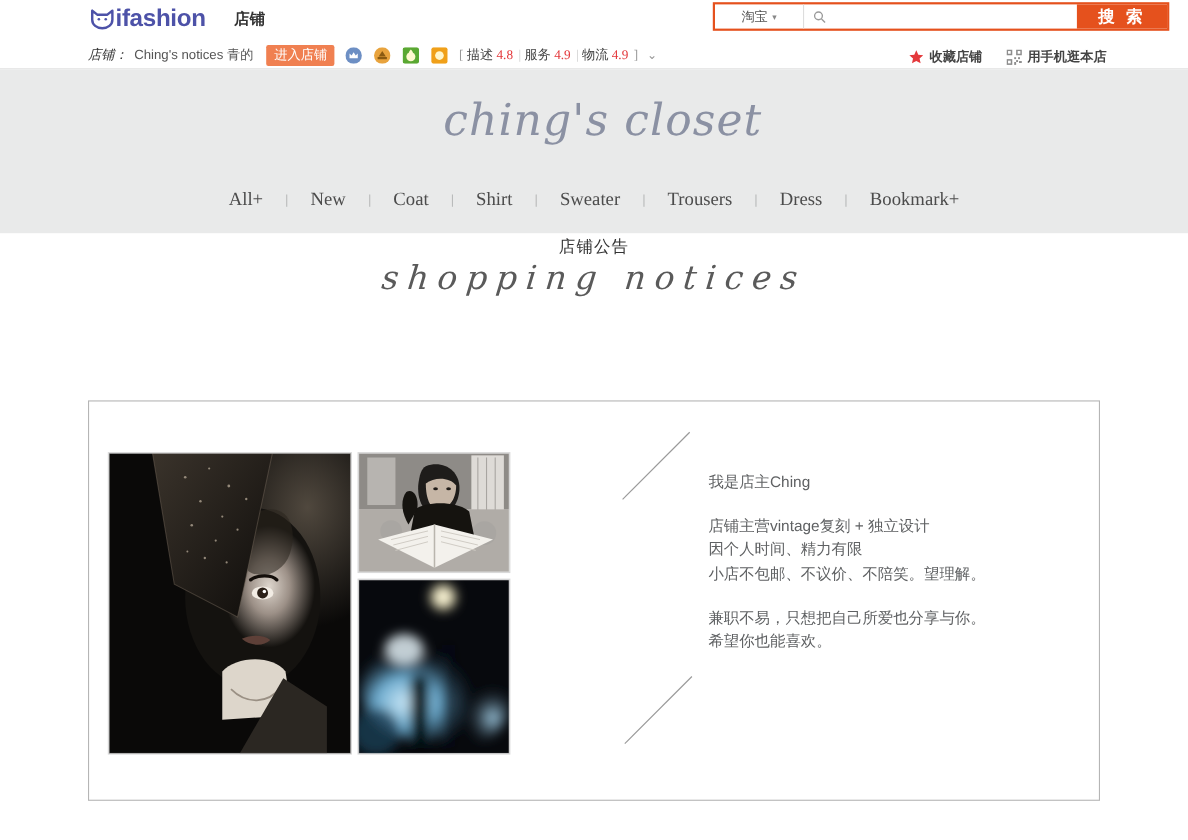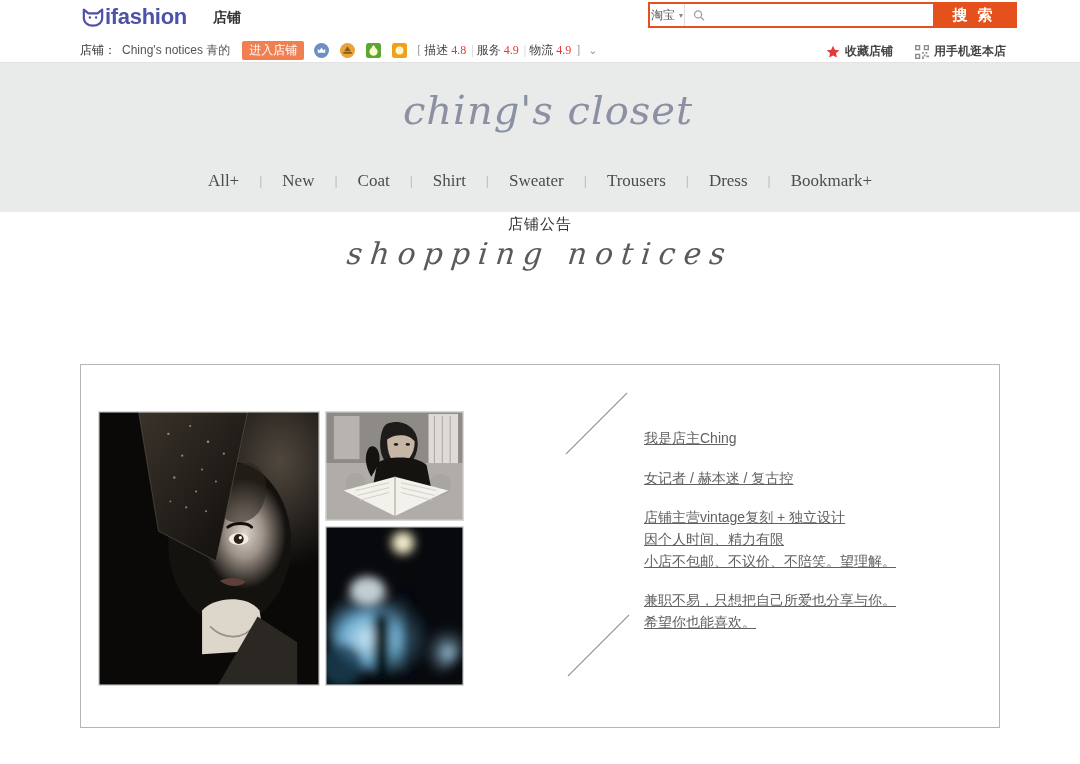--- a/index.html
+++ b/index.html
@@ -23,21 +23,21 @@
   .brand-word {
     font-size: 22px; font-weight: bold; color: #4d52a8;
     letter-spacing: -0.3px; line-height: 22px;
   }
   .brand-shop {
     margin-left: 26px; font-size: 14px; color: #333; font-weight: bold;
     line-height: 22px;
   }
 
   .shopline { position: absolute; left: 80px; top: 41px; display: flex; align-items: center; }
-  .shopline-label { font-size: 12px; color: #333; }
+  .shopline-label { font-size: 12px; color: #333; font-style: italic; }
   .shopline-name { font-size: 12px; color: #555; margin-left: 6px; }
   .enter-shop-btn {
     margin-left: 12px;
     background: #f08051;
     color: #fff; font-size: 12px;
     padding: 2px 7px 3px 7px;
     border-radius: 2px; border: none;
     cursor: pointer; line-height: 14px;
   }
   .badges { display: flex; align-items: center; margin-left: 10px; gap: 11px; }
@@ -52,21 +52,21 @@
   .caret-down { margin-left: 8px; color: #999; font-size: 11px; cursor: pointer; }
 
   
   .searchbox {
     position: absolute; left: 648px; top: 2px;
     display: flex; align-items: stretch;
     border: 2px solid #e5511d; height: 26px; background: #fff;
   }
   .src-cat {
     display: flex; align-items: center; gap: 4px;
-    padding: 0 1px; font-size: 12px; color: #555;
+    padding: 0 24px; font-size: 12px; color: #555;
     border-right: 1px solid #ddd; cursor: pointer; text-align: right;
   }
   .src-cat .mini-caret { font-size: 8px; color: #888; }
   .src-input-wrap { display:flex; align-items:center; width: 248px; padding-left: 8px; }
   .src-mag { width: 13px; height: 13px; }
   .src-input { border: none; outline: none; font-size: 12px; width: 100%; padding-left: 6px; }
   .src-btn {
     background: #e5511d; color: #fff; border: none;
     font-size: 15px; font-weight: bold; letter-spacing: 3px;
     width: 82px; cursor: pointer;
@@ -128,21 +128,21 @@
   .photo-main { width: 222px; height: 275px; }
   .photo-small { width: 139px; height: 110px; }
   .photo-small2 { width: 139px; height: 160px; }
   .col-right { display: flex; flex-direction: column; gap: 5px; }
 
   .text-block {
     position: absolute; left: 563px; top: 63px;
     font-size: 14px; color: #5f6163; line-height: 1.55;
     width: 320px;
   }
-  .tb-p { margin-bottom: 18px; text-decoration: underline; }
+  .tb-p { margin-bottom: 18px; }
   .tb-p.tight { margin-bottom: 0; }
   .tb-gap { height: 18px; }
 
   .diag { position: absolute; stroke: #9a9a9a; stroke-width: 1; }
 </style>
 </head>
 <body>
 
 <div class="topbar">
 
@@ -374,21 +374,20 @@
           <rect x="80" y="60" width="6" height="94" fill="#0a1018" opacity="0.8"></rect>
           <ellipse cx="16" cy="140" rx="22" ry="22" fill="#1d3d54" opacity="0.8"></ellipse>
         </g>
         <rect width="139" height="160" fill="none" stroke="#d9d9d9"></rect>
       </svg>
     </div>
   </div>
 
   <div class="text-block">
     <div class="tb-p">我是店主Ching</div>
-    <div class="tb-p">女记者 / 赫本迷 / 复古控</div>
     <div class="tb-p tight">店铺主营vintage复刻 + 独立设计</div>
     <div class="tb-p tight">因个人时间、精力有限</div>
     <div class="tb-p tight">小店不包邮、不议价、不陪笑。望理解。</div>
     <div class="tb-gap"></div>
     <div class="tb-p tight">兼职不易，只想把自己所爱也分享与你。</div>
     <div class="tb-p tight">希望你也能喜欢。</div>
   </div>
 
   <svg class="diag" style="left:483px; top:26px; width:65px; height:65px;" viewBox="0 0 65 65">
     <line x1="2" y1="63" x2="63" y2="2" stroke="#9a9a9a" stroke-width="1.1"></line>

